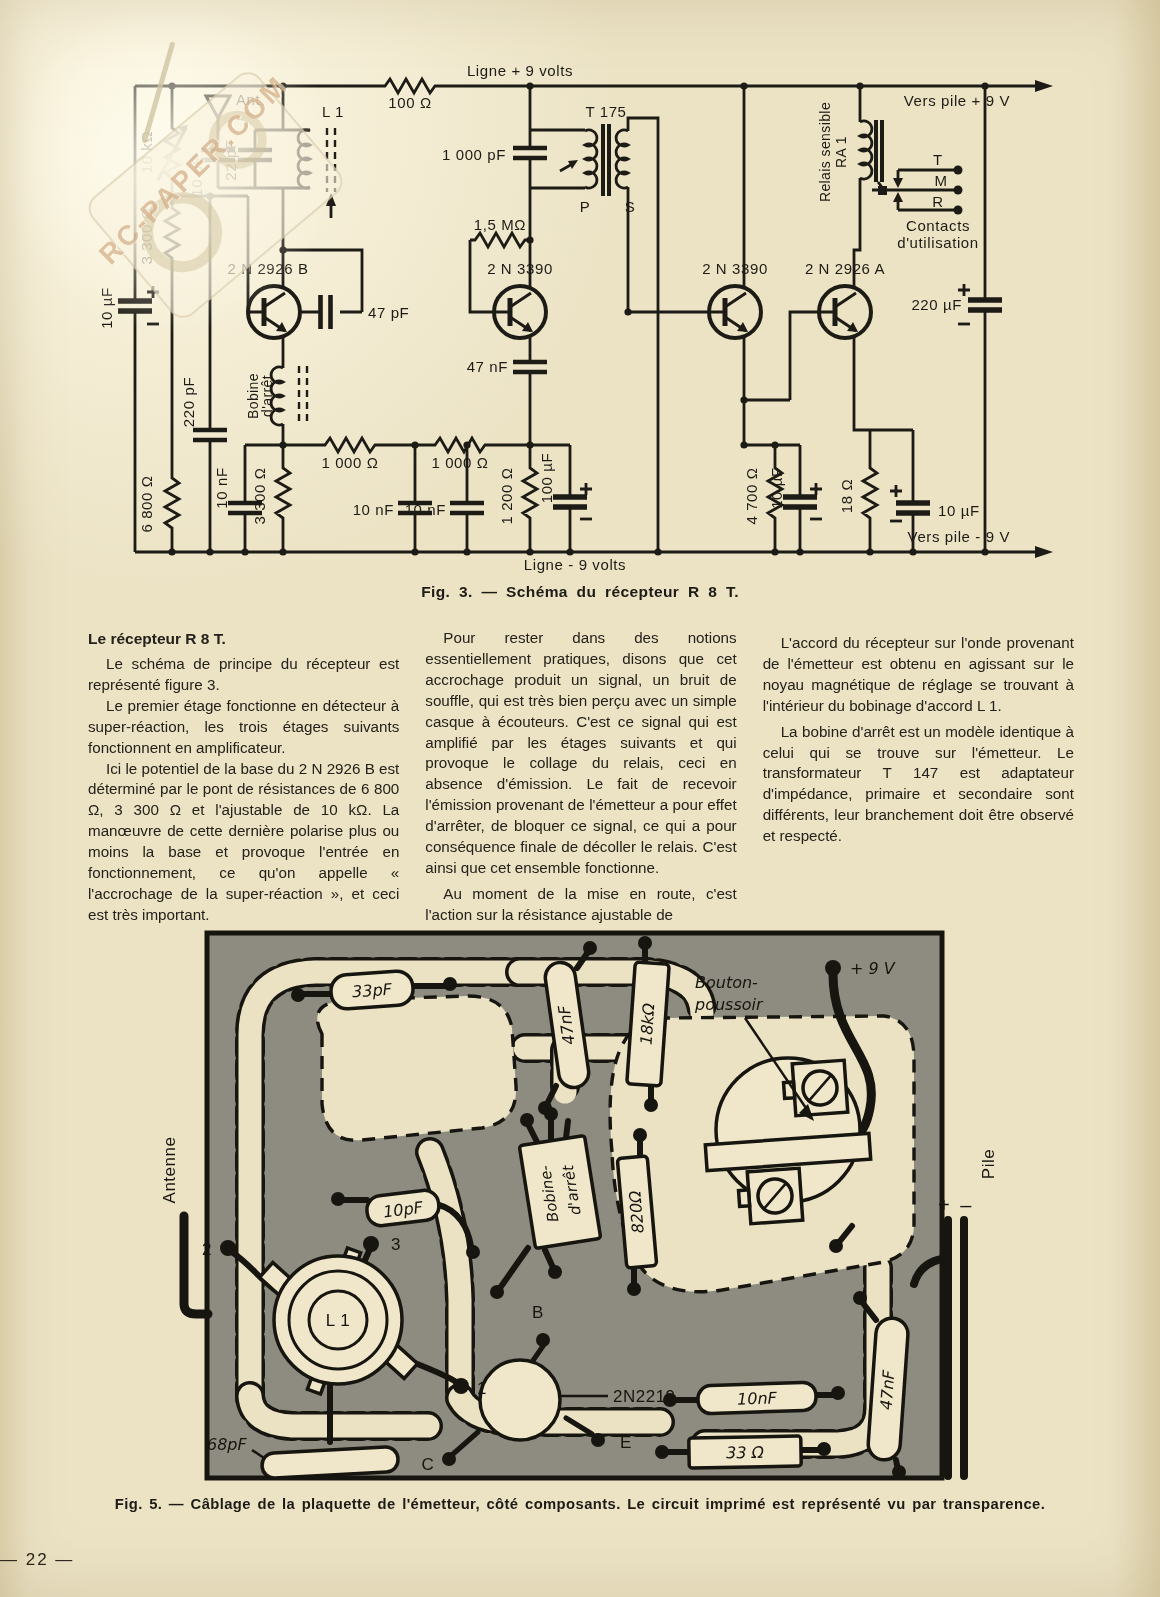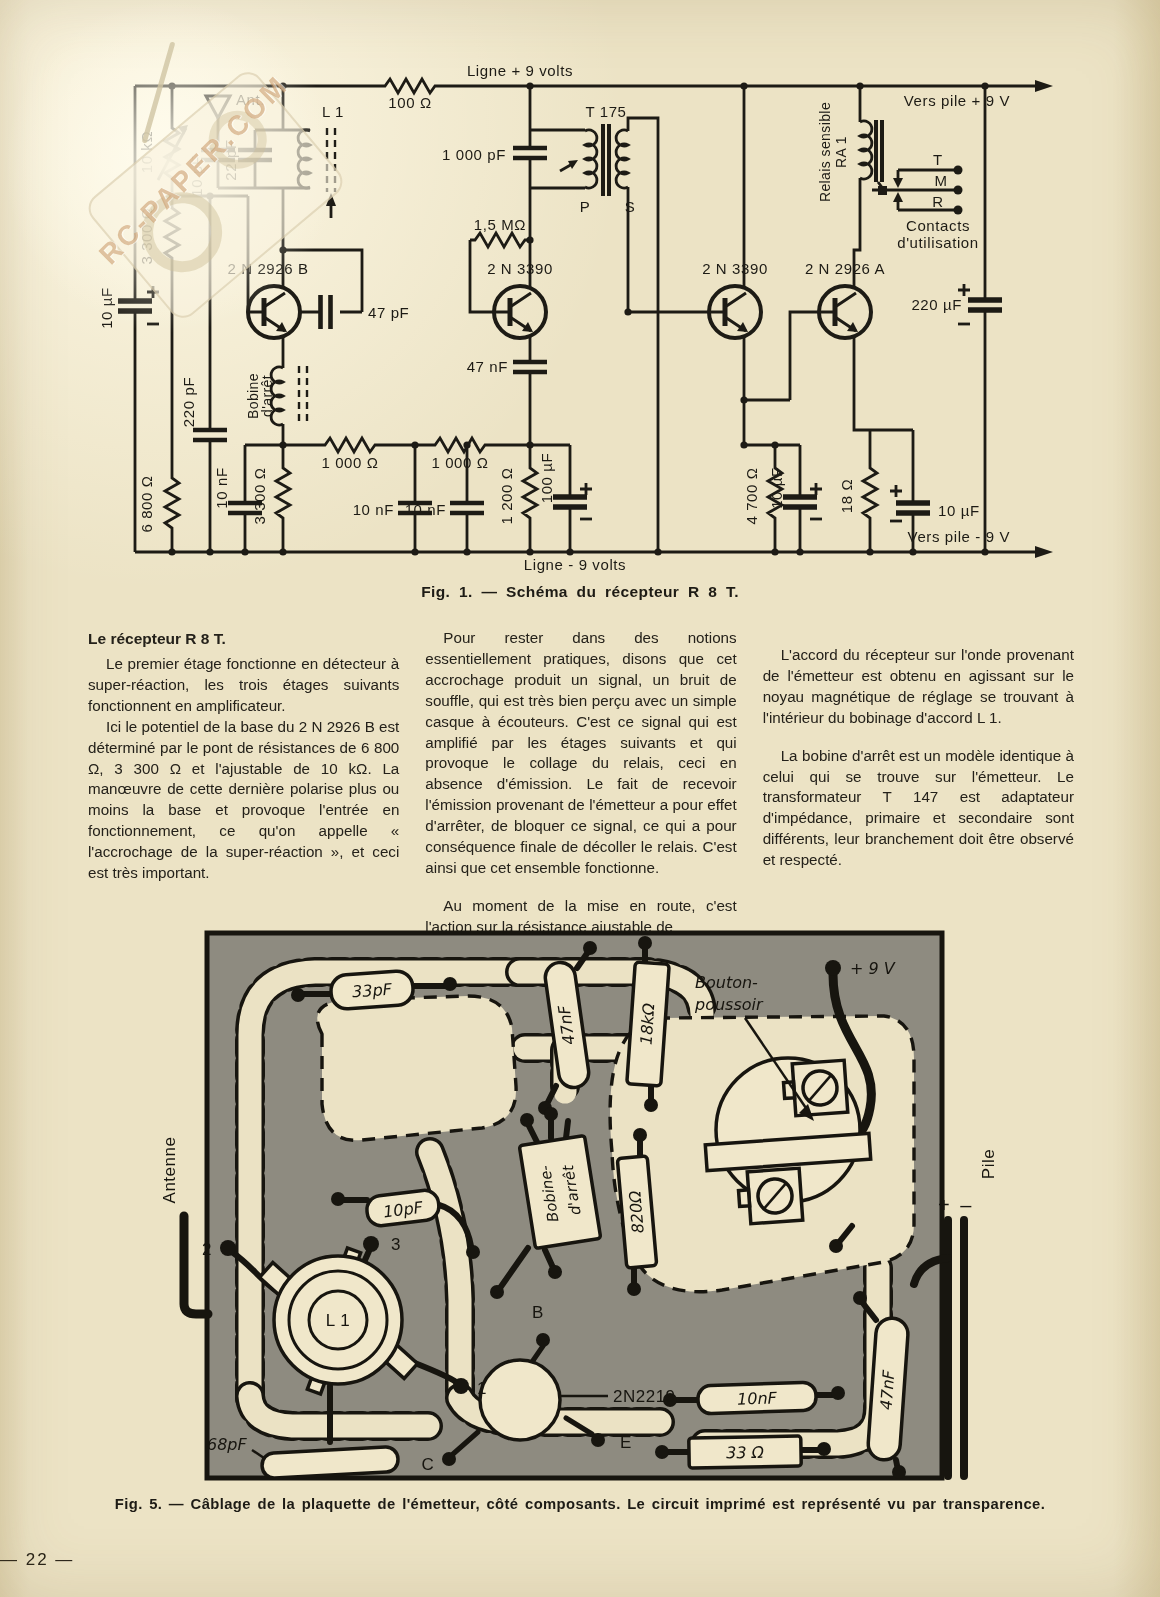--- a/index.html
+++ b/index.html
@@ -58,21 +58,21 @@
 
   
   .cap{position:absolute;width:100%;text-align:center;font-weight:bold;font-size:15.5px;letter-spacing:.4px;word-spacing:4px;color:#1d1b15;}
   .cap3{top:583px;}
   .cap4{top:1496px;left:50px;width:1060px;font-size:14.8px;word-spacing:2px;}
   .pagenum{position:absolute;top:1550px;width:100%;text-align:left;font-size:17px;color:#262217;letter-spacing:2px;}
   .cols{position:absolute;left:88px;top:628px;width:986px;display:flex;gap:26px;z-index:2;}
   .col{width:312px;font-size:15.2px;line-height:20.9px;text-align:justify;color:#24211a;}
   .col h3{margin:0 0 5px 0;font-size:15.5px;line-height:21px;}
   .col p{margin:0;text-indent:18px;}
-  .col p.gap{margin-top:17px;}
+  .col p.gap{margin-top:5px;}
 </style>
 </head>
 <body>
 
 <div class="page">
 
   <div class="wm">
     <div class="wm-halo"></div>
     <div class="wm-body"></div>
     <div class="wm-ant"></div>
@@ -270,25 +270,26 @@
       <text class="sl" x="938" y="231" text-anchor="middle">Contacts</text>
       <text class="sl" x="938" y="248" text-anchor="middle">d'utilisation</text>
       <text class="sl" x="962" y="310" text-anchor="end">220 µF</text>
       <text class="sl" x="757" y="496" text-anchor="middle" transform="rotate(-90 757 496)">4 700 Ω</text>
       <text class="sl" x="782" y="488" text-anchor="middle" transform="rotate(-90 782 488)">10 µF</text>
       <text class="sl" x="852" y="496" text-anchor="middle" transform="rotate(-90 852 496)">18 Ω</text>
       <text class="sl" x="938" y="516">10 µF</text>
     </g>
   </svg>
 
-  <div class="cap cap3">Fig. 1. — Schéma du récepteur R 8 T.</div>
+  <div class="cap cap3">Fig. 3. — Schéma du récepteur R 8 T.</div>
 
   <div class="cols">
     <div class="col">
       <h3>Le récepteur R 8 T.</h3>
+      <p>Le schéma de principe du récepteur est représenté figure 3.</p>
       <p>Le premier étage fonctionne en détecteur à super-réaction, les trois étages suivants fonctionnent en amplificateur.</p>
       <p>Ici le potentiel de la base du 2 N 2926 B est déterminé par le pont de résistances de 6 800 Ω, 3 300 Ω et l'ajustable de 10 kΩ. La manœuvre de cette dernière polarise plus ou moins la base et provoque l'entrée en fonctionnement, ce qu'on appelle « l'accrochage de la super-réaction », et ceci est très important.</p>
     </div>
     <div class="col">
       <p>Pour rester dans des notions essentiellement pratiques, disons que cet accrochage produit un signal, un bruit de souffle, qui est très bien perçu avec un simple casque à écouteurs. C'est ce signal qui est amplifié par les étages suivants et qui provoque le collage du relais, ceci en absence d'émission. Le fait de recevoir l'émission provenant de l'émetteur a pour effet d'arrêter, de bloquer ce signal, ce qui a pour conséquence finale de décoller le relais. C'est ainsi que cet ensemble fonctionne.</p>
       <p class="gap">Au moment de la mise en route, c'est l'action sur la résistance ajustable de</p>
     </div>
     <div class="col">
       <p class="gap">L'accord du récepteur sur l'onde provenant de l'émetteur est obtenu en agissant sur le noyau magnétique de réglage se trouvant à l'intérieur du bobinage d'accord L 1.</p>
       <p class="gap">La bobine d'arrêt est un modèle identique à celui qui se trouve sur l'émetteur. Le transformateur T 147 est adaptateur d'impédance, primaire et secondaire sont différents, leur branchement doit être observé et respecté.</p>

